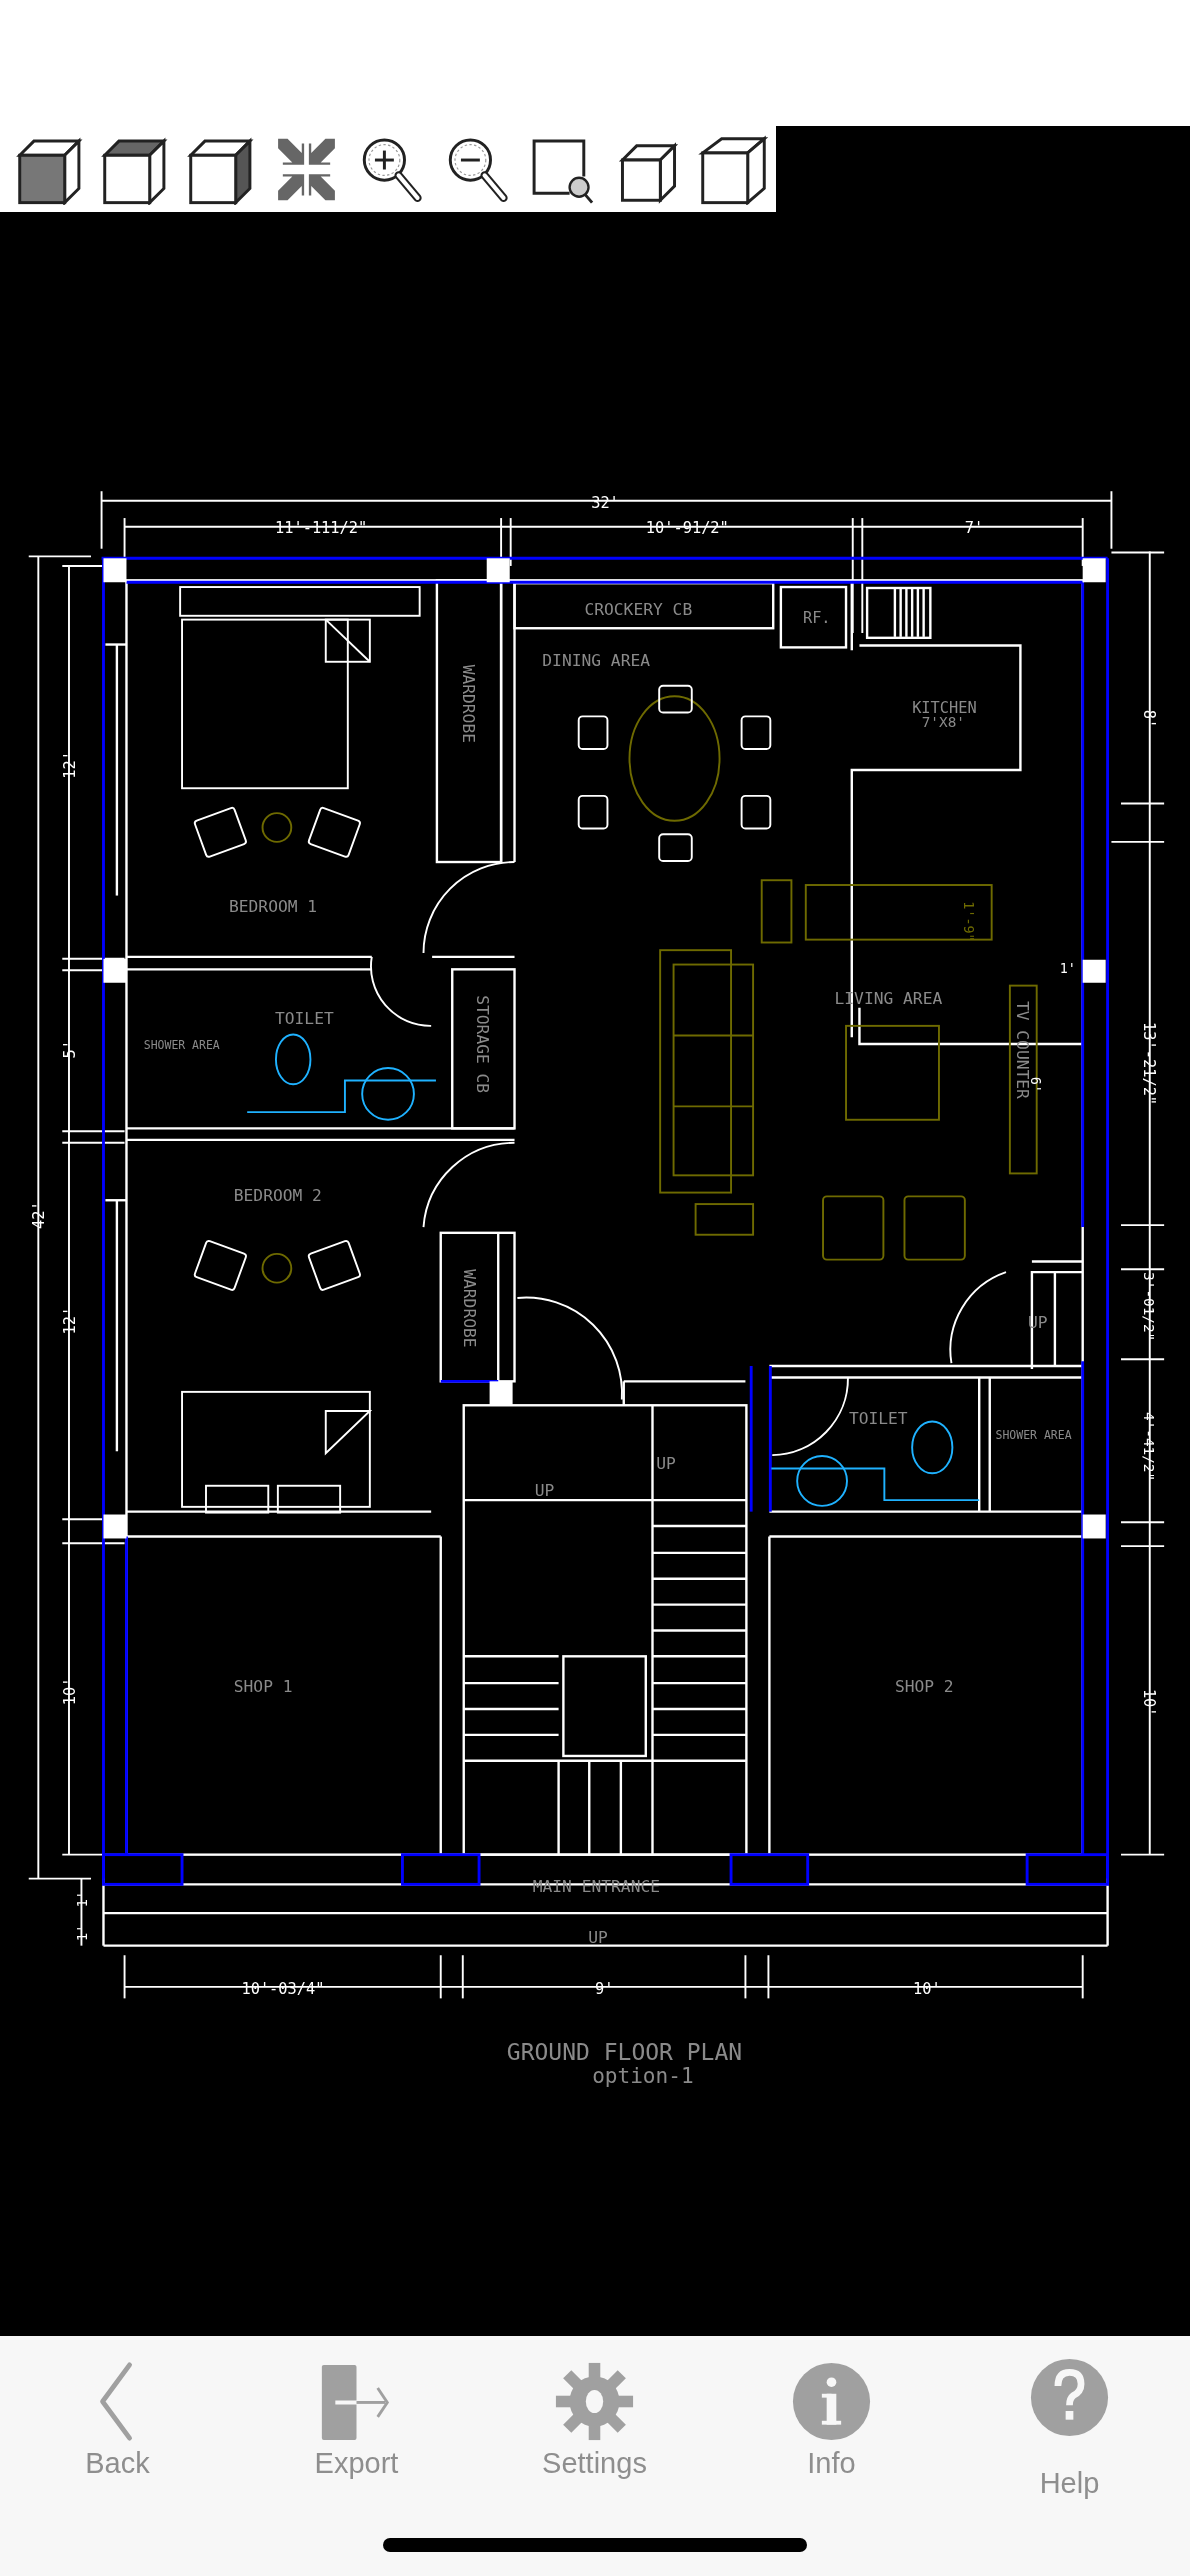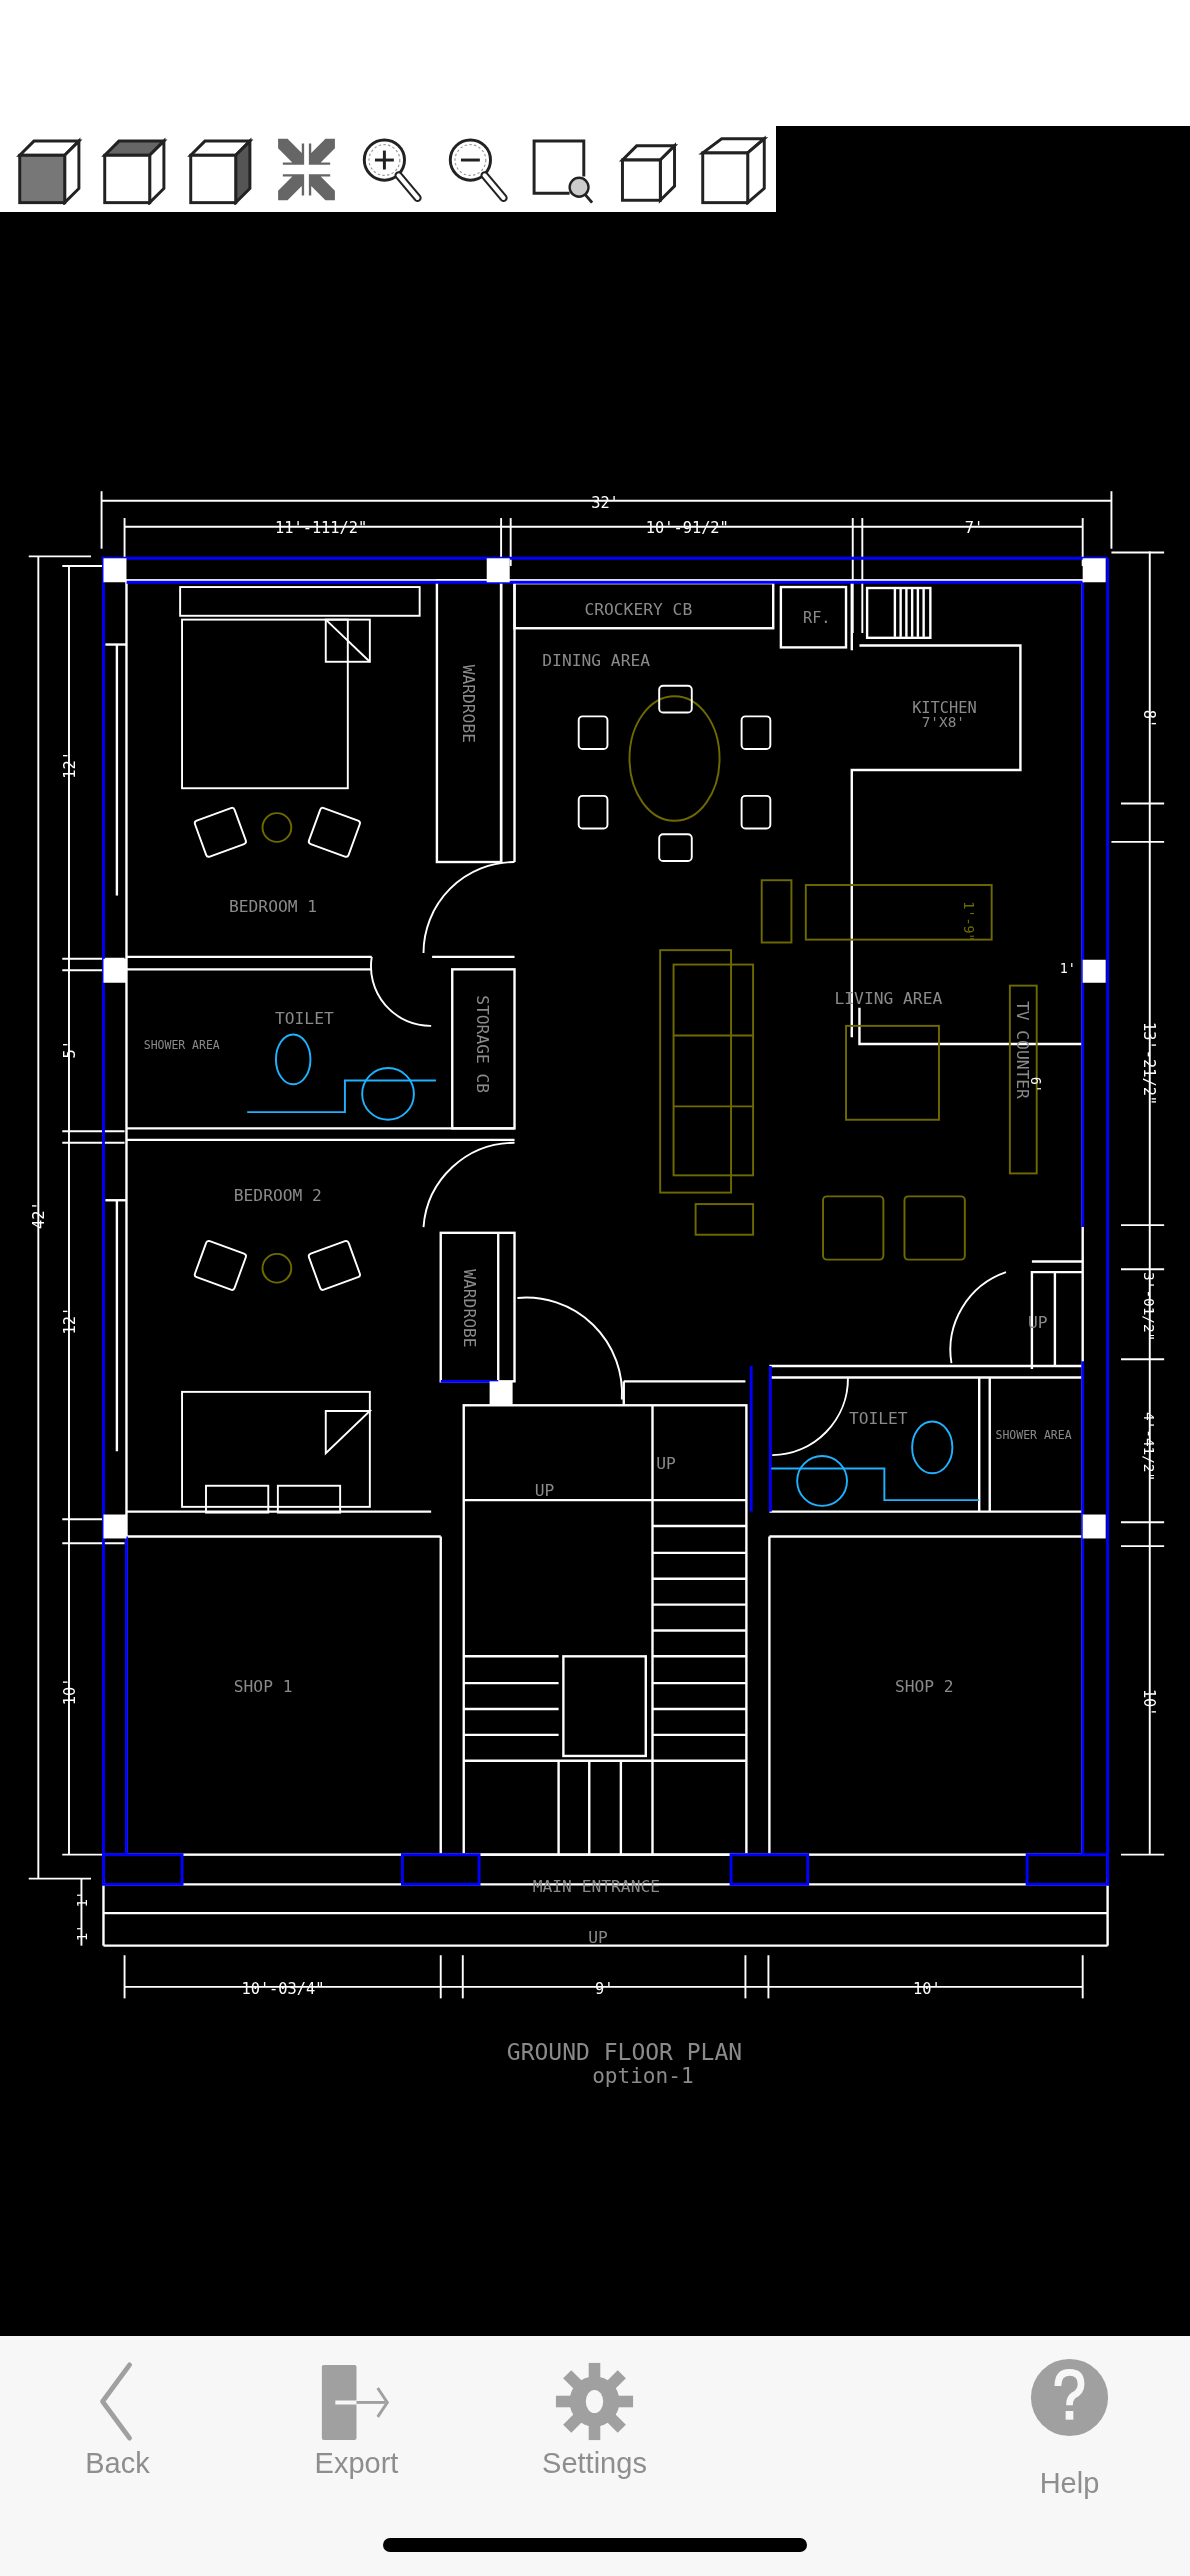--- a/index.html
+++ b/index.html
@@ -402,20 +402,32 @@
           <rect x="36" y="2" width="12" height="18" transform="rotate(45 42 42)"></rect>
           <rect x="36" y="2" width="12" height="18" transform="rotate(135 42 42)"></rect>
           <rect x="36" y="2" width="12" height="18" transform="rotate(225 42 42)"></rect>
           <rect x="36" y="2" width="12" height="18" transform="rotate(315 42 42)"></rect>
         </g>
         <ellipse cx="42" cy="42" rx="9" ry="12" fill="#f7f7f7"></ellipse>
       </svg>
     </div>
     <div class="nav-label">Settings</div>
   </div>
+  <div class="nav-item" style="left:755px;">
+    <div class="nav-icon">
+      <svg width="81" height="81" viewBox="0 0 84 84">
+        <circle cx="42" cy="42" r="40" fill="#a0a0a0"></circle>
+        <circle cx="42" cy="22" r="5" fill="#f7f7f7"></circle>
+        <rect x="37" y="34" width="10" height="32" fill="#f7f7f7"></rect>
+        <rect x="32" y="34" width="10" height="4" fill="#f7f7f7"></rect>
+        <rect x="32" y="62" width="20" height="4" fill="#f7f7f7"></rect>
+      </svg>
+    </div>
+    <div class="nav-label">Info</div>
+  </div>
   <div class="nav-item" style="left:993px;gap:27px;">
     <div class="nav-icon">
       <svg width="81" height="81" viewBox="0 0 84 84">
         <circle cx="42" cy="42" r="40" fill="#a0a0a0"></circle>
         <path d="M30,30 Q30,16 42,16 Q54,16 54,28 Q54,36 46,40 Q42,43 42,50" fill="none" stroke="#f7f7f7" stroke-width="7"></path>
         <rect x="38" y="56" width="8" height="9" fill="#f7f7f7"></rect>
       </svg>
     </div>
     <div class="nav-label">Help</div>
   </div>

